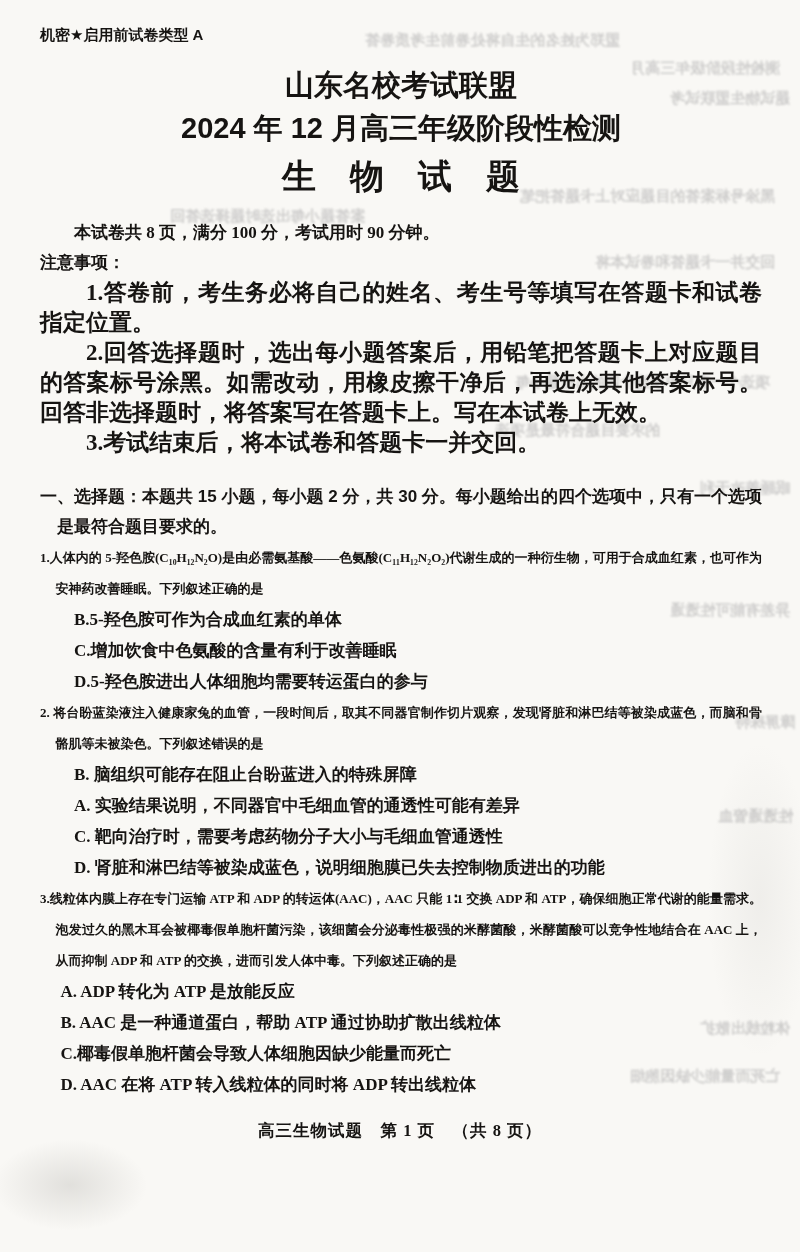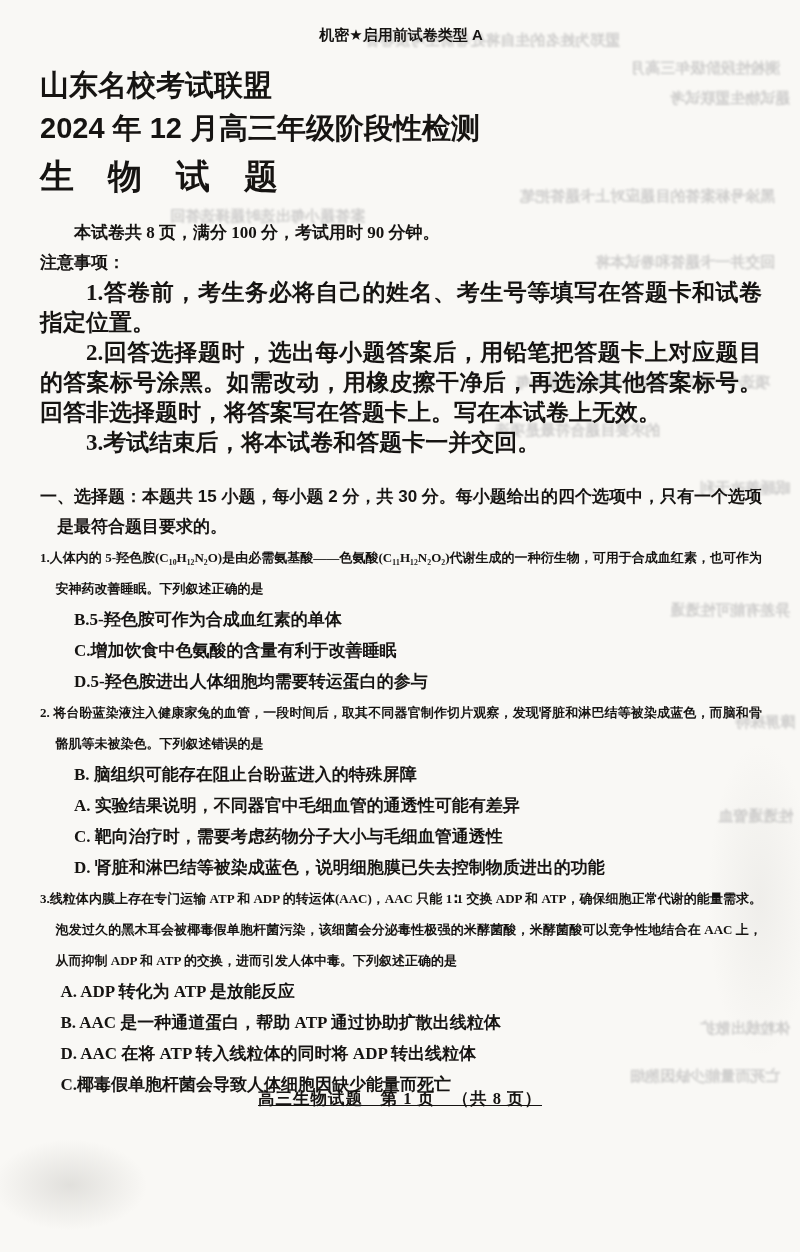--- a/index.html
+++ b/index.html
@@ -13,27 +13,27 @@
   }
   .sheet{
     position:relative;
     width:800px;height:1252px;
     box-sizing:border-box;
     padding:26px 38px 0 40px;
     z-index:2;
   }
   
   .hdr{
-    display:flex;justify-content:center;align-items:flex-start;
+    display:flex;justify-content:flex-start;align-items:flex-start;
     font-size:15px;font-weight:700;height:24px;
     font-family:"Liberation Sans","DejaVu Sans",sans-serif;
   }
   
   .t1,.t2,.t3{
-    text-align:left;font-weight:900;margin:0;
+    text-align:center;font-weight:900;margin:0;
     font-family:"Liberation Sans","DejaVu Sans",sans-serif;
   }
   .t1{font-size:29px;line-height:38px;margin-top:16px;}
   .t2{font-size:29px;line-height:40px;margin-top:4px;}
   .t3{font-size:34px;line-height:44px;margin-top:6px;}
   
   .intro{margin:20px 0 0;font-size:17px;line-height:30px;text-indent:2em;font-weight:600;}
   .notice-h{margin:0;font-size:17px;line-height:30px;font-weight:800;
     font-family:"Liberation Sans","DejaVu Sans",sans-serif;}
   .notice{margin:0;font-size:23px;line-height:30px;text-indent:2em;text-align:justify;font-weight:700;}
@@ -41,22 +41,22 @@
     margin:24px 0 0;font-size:17px;line-height:30px;font-weight:800;
     padding-left:1em;text-indent:-1em;text-align:justify;
     font-family:"Liberation Sans","DejaVu Sans",sans-serif;
   }
   .stem{margin:0;font-size:13px;line-height:31px;text-align:justify;
     padding-left:1.2em;text-indent:-1.2em;font-weight:600;}
   .opt{margin:0;font-size:17px;line-height:31px;text-align:justify;font-weight:600;}
   .ind2{padding-left:2em;}
   .ind1{padding-left:1.2em;}
   .footer{
-    position:absolute;left:0;top:1088px;width:800px;
-    text-align:center;font-size:16.5px;font-weight:700;letter-spacing:1px;text-decoration:underline;
+    position:absolute;left:0;top:1120px;width:800px;
+    text-align:center;font-size:16.5px;font-weight:700;letter-spacing:1px;
   }
   
   .bleed{
     position:absolute;z-index:1;
     transform:scaleX(-1);
     color:rgba(105,105,108,0.30);
     filter:blur(1.3px);
     font-size:15px;line-height:20px;font-weight:700;
     white-space:nowrap;overflow:hidden;
     font-family:"Liberation Sans","DejaVu Sans",sans-serif;
@@ -140,18 +140,18 @@
     <p class="opt ind2">B. 脑组织可能存在阻止台盼蓝进入的特殊屏障</p>
     <p class="opt ind2">A. 实验结果说明，不同器官中毛细血管的通透性可能有差异</p>
     <p class="opt ind2">C. 靶向治疗时，需要考虑药物分子大小与毛细血管通透性</p>
     <p class="opt ind2">D. 肾脏和淋巴结等被染成蓝色，说明细胞膜已失去控制物质进出的功能</p>
   </div>
 
   <div class="q">
     <p class="stem">3.线粒体内膜上存在专门运输 ATP 和 ADP 的转运体(AAC)，AAC 只能 1∶1 交换 ADP 和 ATP，确保细胞正常代谢的能量需求。泡发过久的黑木耳会被椰毒假单胞杆菌污染，该细菌会分泌毒性极强的米酵菌酸，米酵菌酸可以竞争性地结合在 AAC 上，从而抑制 ADP 和 ATP 的交换，进而引发人体中毒。下列叙述正确的是</p>
     <p class="opt ind1">A. ADP 转化为 ATP 是放能反应</p>
     <p class="opt ind1">B. AAC 是一种通道蛋白，帮助 ATP 通过协助扩散出线粒体</p>
+    <p class="opt ind1">C.椰毒假单胞杆菌会导致人体细胞因缺少能量而死亡</p>
     <p class="opt ind1">D. AAC 在将 ATP 转入线粒体的同时将 ADP 转出线粒体</p>
-    <p class="opt ind1">C.椰毒假单胞杆菌会导致人体细胞因缺少能量而死亡</p>
   </div>
 
   <div class="footer">高三生物试题　第 1 页　（共 8 页）</div>
 </div>
 
 </body></html>

